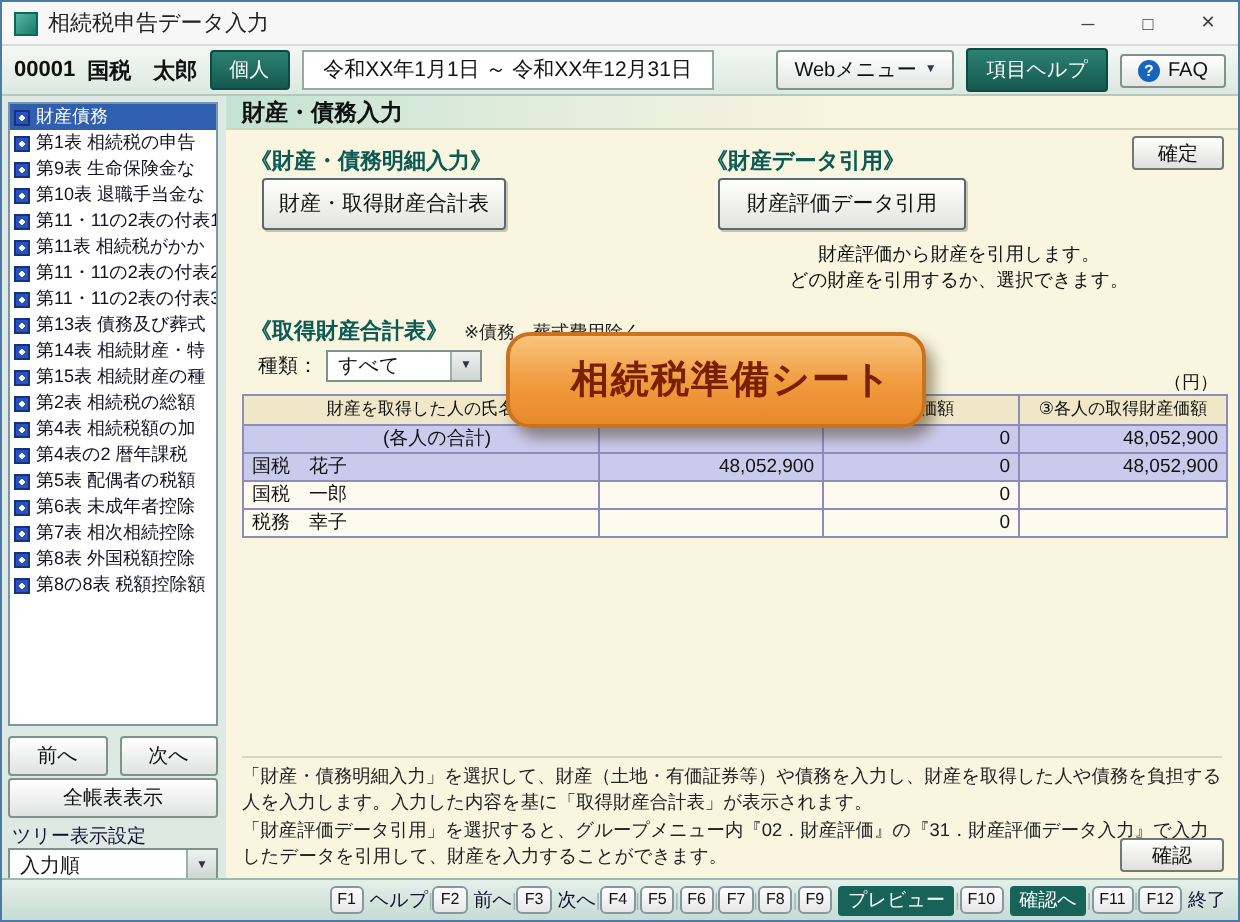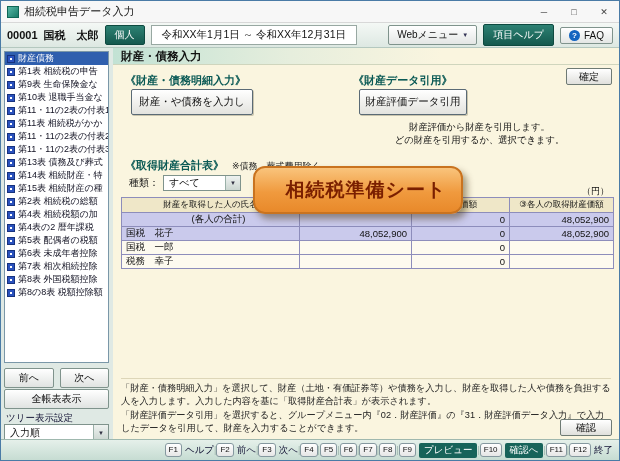--- a/index.html
+++ b/index.html
@@ -73,21 +73,21 @@
   .small-btn.commit { top:20px; right:7px; }
   .small-btn.check  { top:371px; right:7px; width:52px; }
 
   .sec-head { position:absolute; font-size:11px; font-weight:bold; color:#0b5a55; }
   #sec1-head { top:25px; left:12px; }
   #sec2-head { top:25px; left:240px; }
   .big-btn { position:absolute; top:41px; height:26px; font-size:10.5px;
              background:linear-gradient(#ffffff,#e3e3de); border:1px solid #5a6a75;
              border-radius:2px; box-shadow:1px 1px 0 #c9c4ad; font-family:inherit; color:#111; }
   #btn-detail { left:18px; width:122px; }
-  #btn-quote  { left:246px; width:108px; }
+  #btn-quote  { left:246px; width:124px; }
   .desc { position:absolute; font-size:9.3px; line-height:1.45; color:#111; }
   #desc1 { top:73px; left:16px; width:220px; }
   #desc2 { top:73px; left:244px; width:245px;text-align:center; }
 
   .sec3-row { position:absolute; top:110px; left:12px; display:flex; align-items:baseline; gap:8px; }
   .sec-head-inline { font-size:11px; font-weight:bold; color:#0b5a55; }
   .sec-note { font-size:9px; color:#222; }
   .type-row { position:absolute; top:127px; left:16px; display:flex; align-items:center; gap:4px; }
   .type-label { font-size:10px; color:#111; }
   .type-select { width:78px; height:16px; background:#fff; border:1px solid #7f938c;
@@ -253,21 +253,21 @@
   </div>
 
   <div class="main-panel">
     <div class="title-band">
       <span class="page-title">財産・債務入力</span>
     </div>
     <button class="small-btn commit">確定</button>
 
     <div class="sec-head" id="sec1-head">《財産・債務明細入力》</div>
     <div class="sec-head" id="sec2-head">《財産データ引用》</div>
-    <button class="big-btn" id="btn-detail">財産・や債務を入力し</button>
+    <button class="big-btn" id="btn-detail">財産・取得財産合計表</button>
     <button class="big-btn" id="btn-quote">財産評価データ引用</button>
     <div class="desc" id="desc2">
       <div>財産評価から財産を引用します。</div>
       <div>どの財産を引用するか、選択できます。</div>
     </div>
 
     <div class="sec3-row">
       <span class="sec-head-inline">《取得財産合計表》</span>
       <span class="sec-note">※債務、葬式費用除く</span>
     </div>

